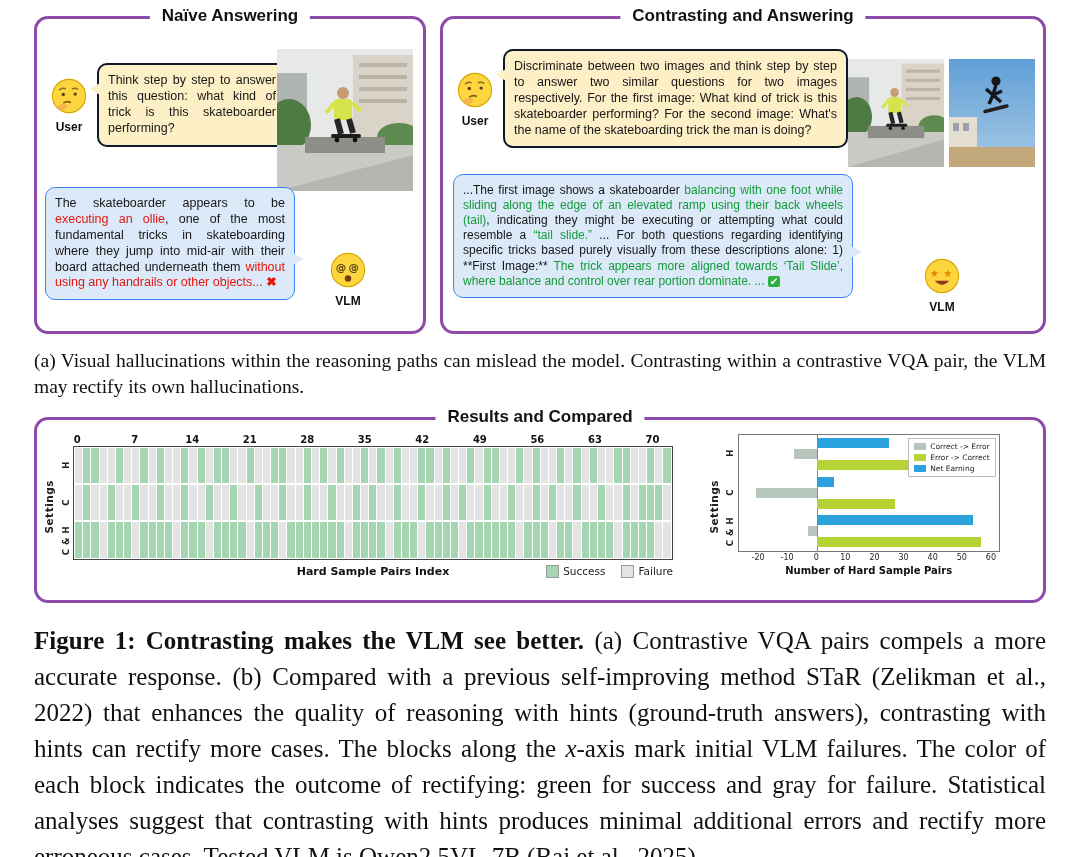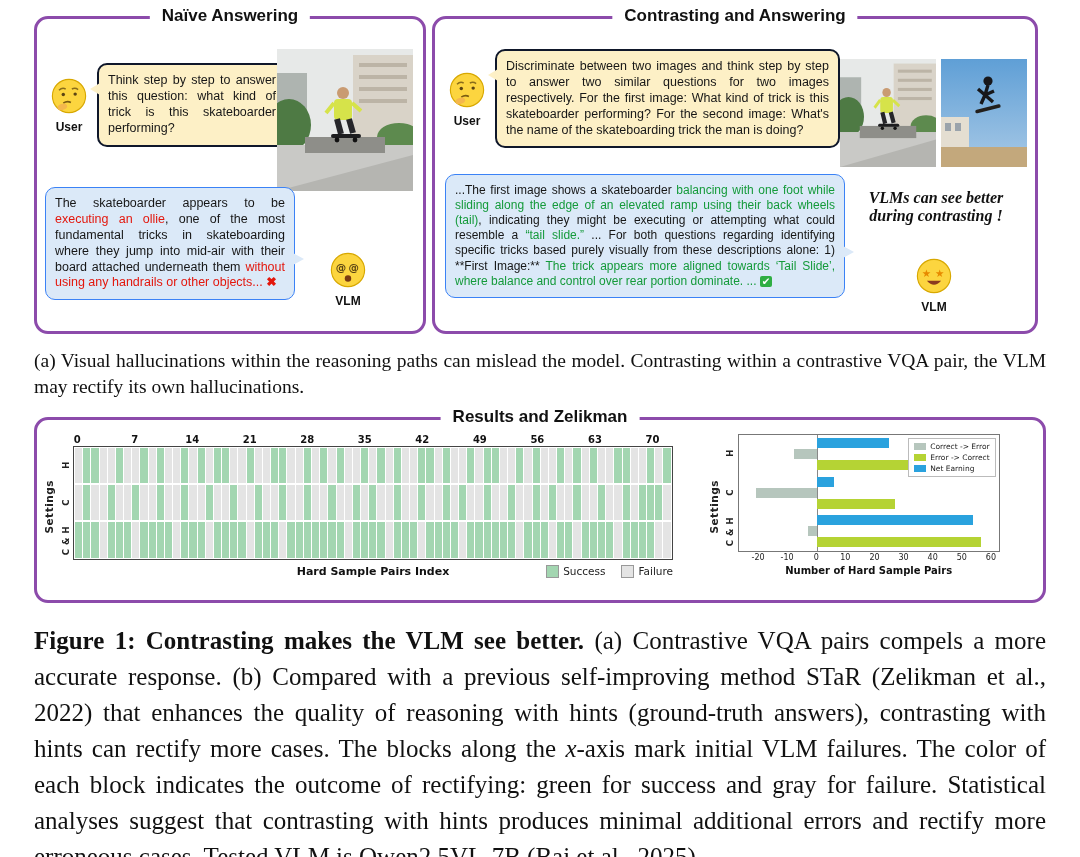--- a/index.html
+++ b/index.html
@@ -4,21 +4,21 @@
 <style>
   * { box-sizing: border-box; margin: 0; padding: 0; }
   html,body { background:#ffffff; }
   body {
     width:1080px; height:857px; overflow:hidden;
     font-family:"Liberation Serif", serif; color:#111;
   }
   .page { padding:16px 34px 0 34px; }
 
   
-  .top-row { display:flex; gap:6px;align-items:center; }
+  .top-row { display:flex; gap:14px;align-items:center; }
   .panel {
     position:relative; border:3px solid #8c4bab; border-radius:14px;
     background:#fff;
   }
   .panel-title {
     position:absolute; top:-13px; left:50%; transform:translateX(-50%);
     background:#fff; padding:0 12px; white-space:nowrap;
     font:bold 17px "Liberation Sans", sans-serif; color:#111;
   }
   .panel.naive { width:392px; height:318px; }
@@ -266,40 +266,39 @@
             <rect x="4" y="64" width="6" height="8" fill="#9aa3ab"></rect>
             <rect x="14" y="64" width="6" height="8" fill="#9aa3ab"></rect>
             <rect y="88" width="86" height="20" fill="#c3a87c"></rect>
             <circle cx="47" cy="22" r="4.6" fill="#17171a"></circle>
             <path d="M47 26 l-3 10 M44 36 l-7 -6 M44 36 l9 -4 M44 36 l-4 9 M44 36 l8 7" stroke="#17171a" stroke-width="3.4" fill="none"></path>
             <rect x="34" y="48" width="26" height="3.6" rx="1.8" fill="#221f1c" transform="rotate(-14 47 50)"></rect>
           </svg>
         </div>
       </div>
 
-      <div class="note">VLMs can see better during contrasting !</div>
 
       <div class="bubble response"><span class="seg-plain">...The first image shows a skateboarder </span><span class="seg-green">balancing with one foot while sliding along the edge of an elevated ramp using their back wheels (tail)</span><span class="seg-plain">, indicating they might be executing or attempting what could resemble a </span><span class="seg-green">“tail slide.”</span><span class="seg-plain"> ... For both questions regarding identifying specific tricks based purely visually from these descriptions alone: 1) **First Image:** </span><span class="seg-green">The trick appears more aligned towards ‘Tail Slide’, where balance and control over rear portion dominate. ... </span><span class="seg-green-check">✔</span></div>
 
       <div class="agent vlm-agent">
         <svg width="38" height="38" viewBox="0 0 40 40">
           <circle cx="20" cy="20" r="17.5" fill="#fcd53f" stroke="#d8a800" stroke-width="1.2"></circle>
           <text x="7" y="21" font-family="DejaVu Sans, sans-serif" font-size="11" fill="#e78a00">★</text>
           <text x="21" y="21" font-family="DejaVu Sans, sans-serif" font-size="11" fill="#e78a00">★</text>
           <path d="M12.5 25 q7.5 8.5 15 0 z" fill="#8a3a1f"></path>
         </svg>
         <div class="agent-label">VLM</div>
       </div>
     </div>
   </div>
 
   <p class="caption-a">(a) Visual hallucinations within the reasoning paths can mislead the model. Contrasting within a contrastive VQA pair, the VLM may rectify its own hallucinations.</p>
 
   <div class="panel results">
-    <div class="panel-title">Results and Zelikman</div>
+    <div class="panel-title">Results and Compared</div>
     <div class="charts">
 
       <div class="strip-chart">
         <div class="ylab">
           <span class="rot">Settings</span>
         </div>
         <div class="rowlabels" id="strip-rowlabels">
             <div class="rot-cell">
               <span class="rot">H</span>
             </div>

